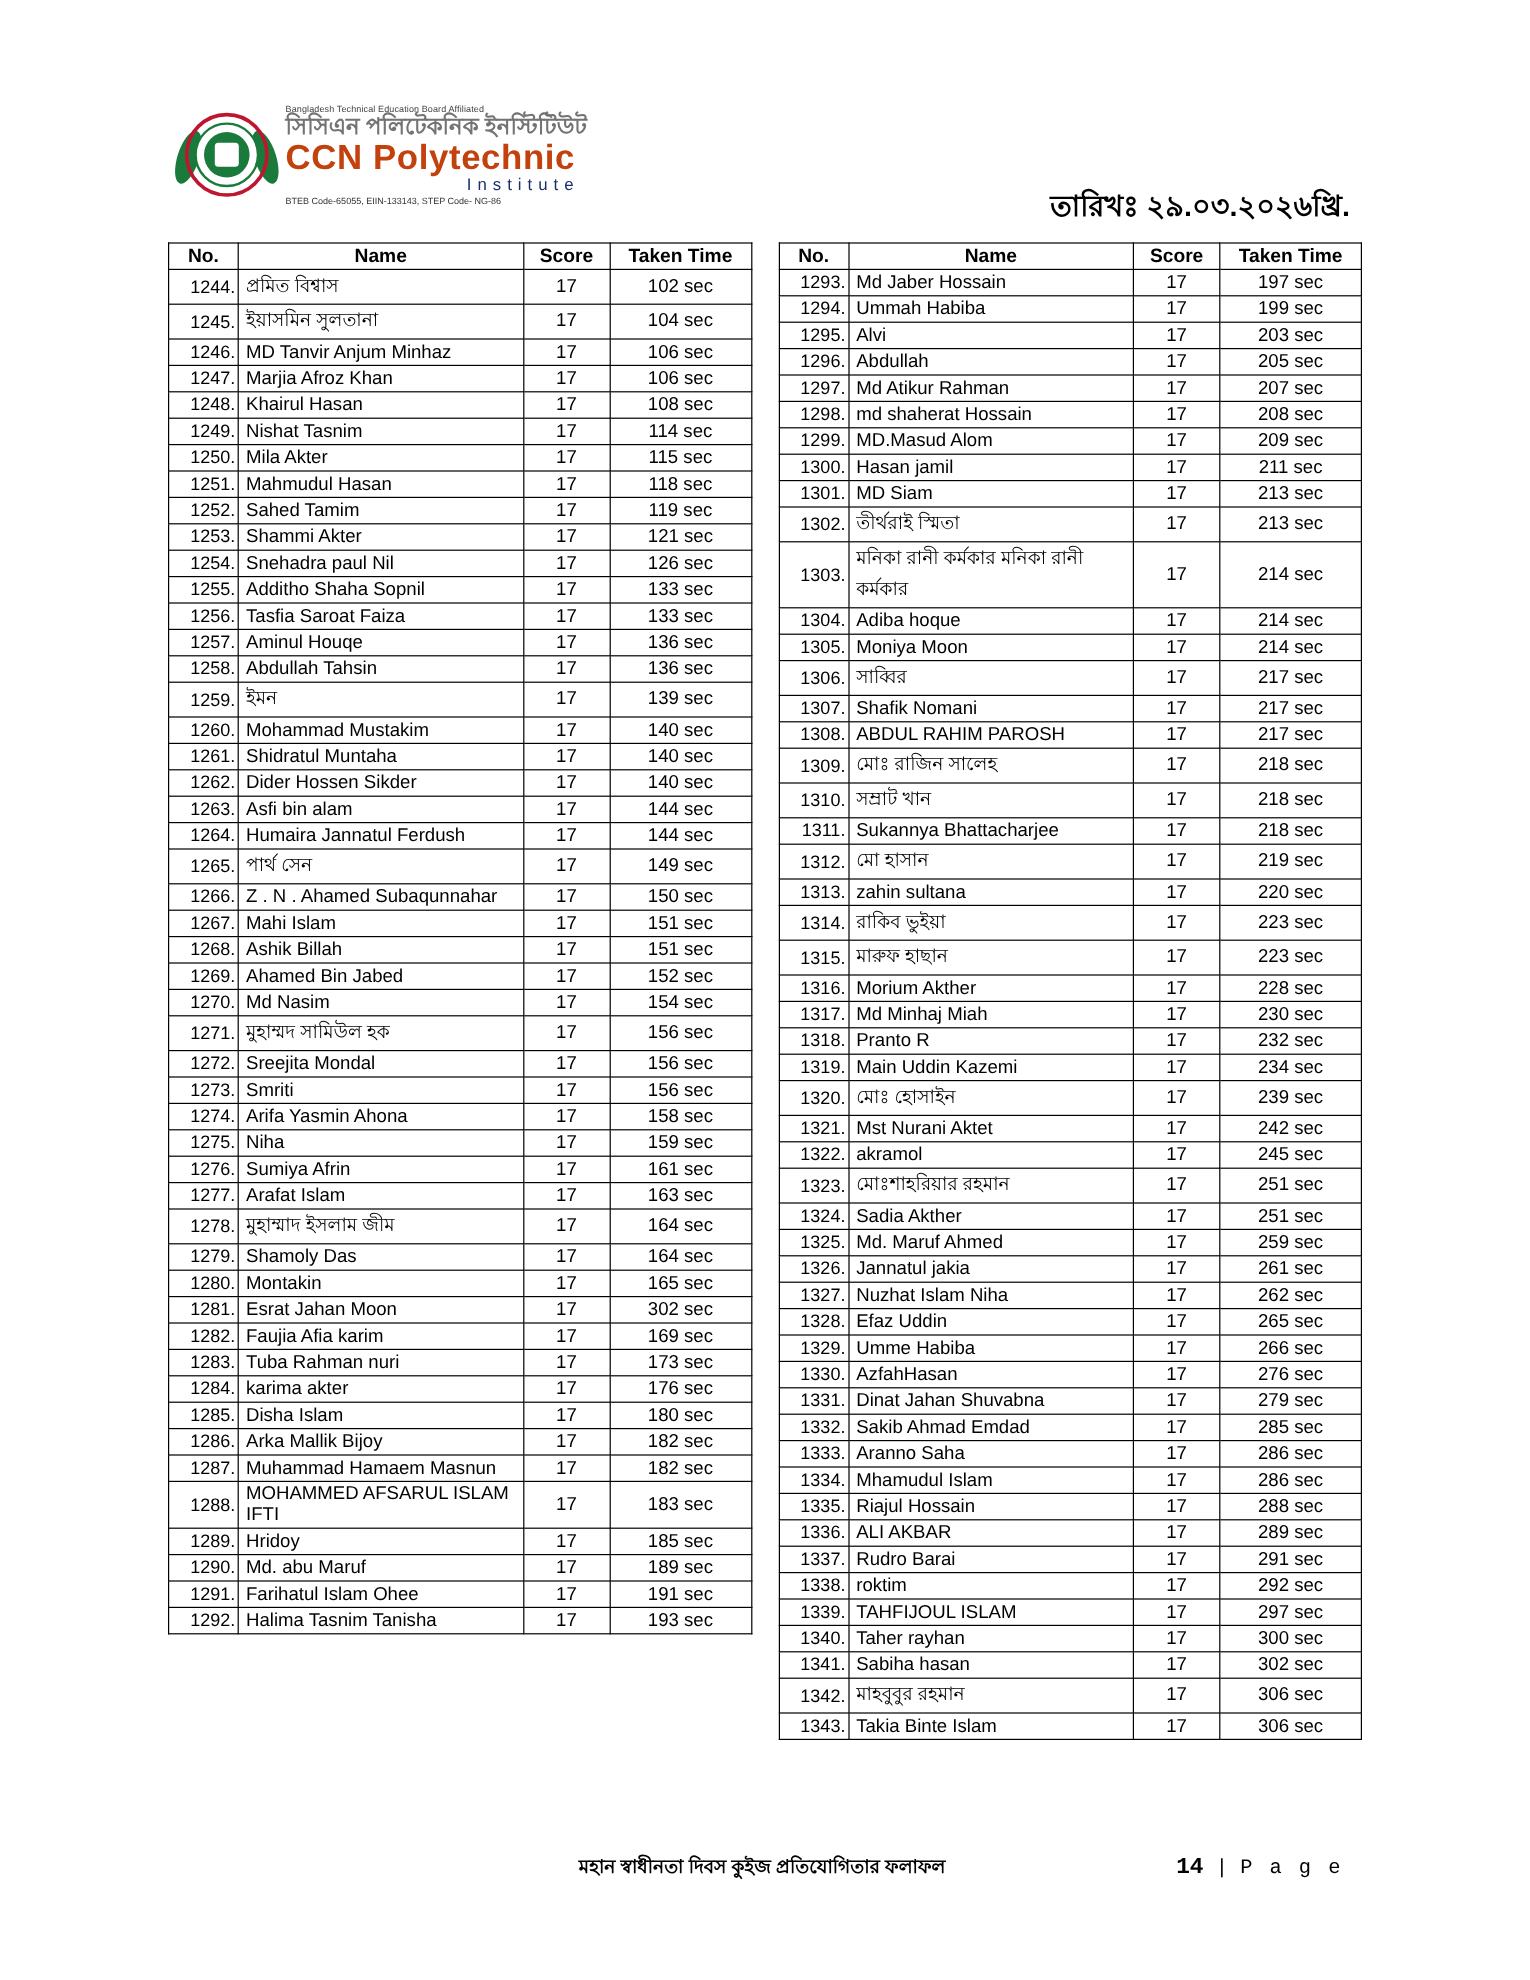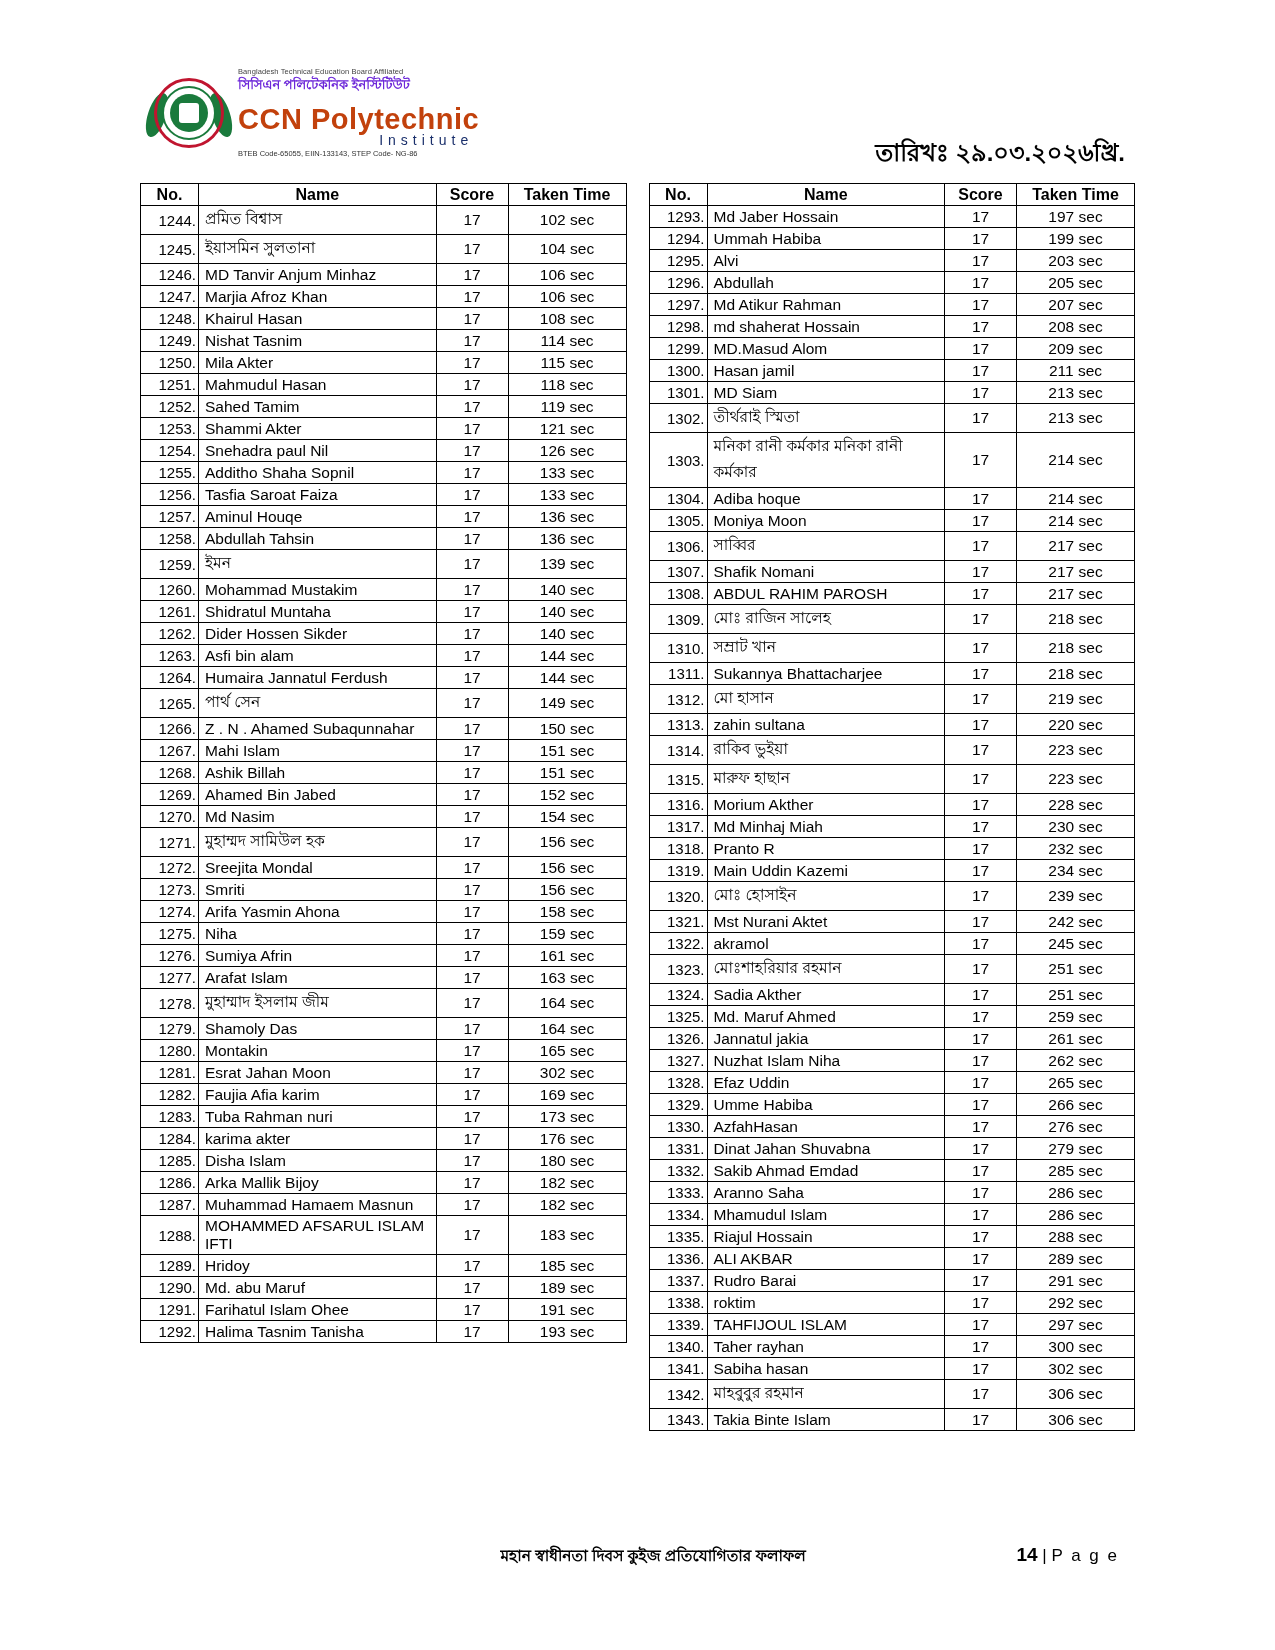--- a/index.html
+++ b/index.html
@@ -12,21 +12,21 @@
     height: 1650px;
     font-family: "Liberation Sans", sans-serif;
     color: #000000;
     position: relative;
   }
   .page {
     position: relative;
     width: 1275px;
     height: 1650px;
     box-sizing: border-box;
-    padding: 60px 140px 0 140px;
+    padding: 79px 140px 0 140px;
   }
 
   
   .header {
     position: relative;
     height: 115px;
   }
   .logo-wrap {
     position: absolute;
     left: 10px;
@@ -85,24 +85,24 @@
     margin-left: 10px;
     line-height: 1.05;
   }
   .logo-text .tiny-top {
     font-size: 7.5px;
     color: #444;
     letter-spacing: .1px;
     margin-bottom: 2px;
   }
   .logo-text .bn {
-    font-size: 13px;
-    color: #6d28d9;
+    font-size: 19px;
+    color: #737373;
     font-weight: bold;
-    margin-bottom: 13px;
+    margin-bottom: 1px;
   }
   .logo-text .en {
     font-size: 29px;
     color: #c2410c;
     font-weight: bold;
     letter-spacing: .5px;
     line-height: 1;
   }
   .logo-text .inst {
     font-size: 14px;
@@ -181,20 +181,21 @@
   .footer .ft-center {
     font-size: 15.5px;
     font-weight: bold;
     flex: 1 1 auto;
     text-align: center;
     padding-left: 150px;
   }
   .footer .ft-page {
     font-size: 17px;
     white-space: nowrap;
+    font-family: Liberation Mono, monospace;
   }
   .footer .ft-page .num { font-weight: bold; font-size: 19px; }
   .footer .ft-page .lbl { letter-spacing: 2px; }
 </style>
 </head>
 <body>
 
 <div class="page">
 
   <div class="header">

